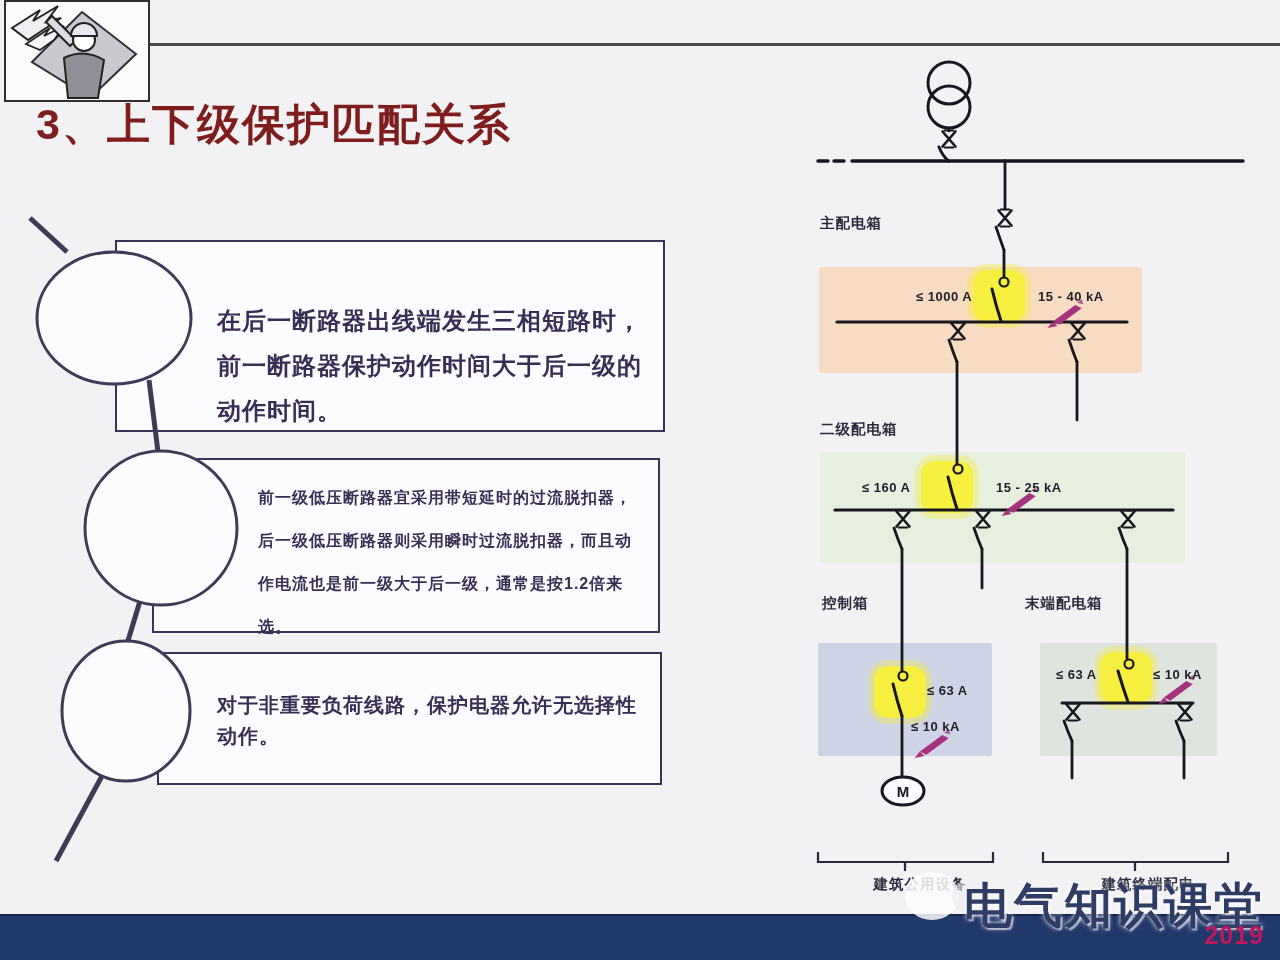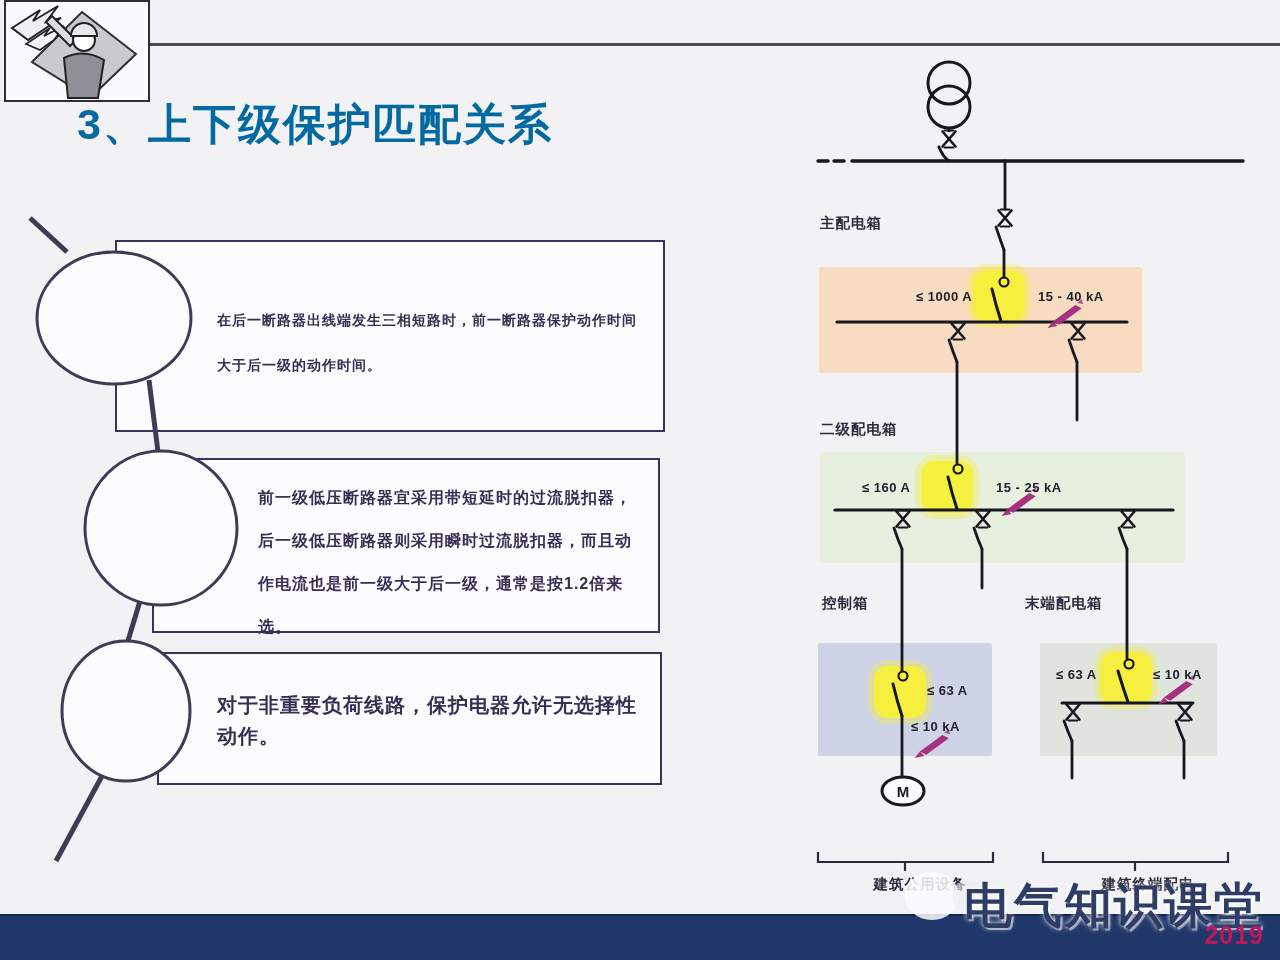--- a/index.html
+++ b/index.html
@@ -5,24 +5,24 @@
   html,body{margin:0;padding:0;}
   body{
     width:1280px;height:960px;position:relative;overflow:hidden;
     background:#f2f2f4;
     font-family:"Liberation Sans", sans-serif;
   }
   .abs{position:absolute;}
   
   .logo-box{left:4px;top:0;width:146px;height:102px;background:#fbfbfd;border:2px solid #2e2e33;box-sizing:border-box;}
   .top-rule{left:150px;top:43px;width:1130px;height:3px;background:#4c4c50;}
-  .page-title{left:36px;top:96px;width:600px;font-size:43px;font-weight:700;color:#0369a1;letter-spacing:2px;margin-left:41px;}
+  .page-title{left:36px;top:96px;width:600px;font-size:43px;font-weight:700;color:#7f1d1d;letter-spacing:2px;}
   
   .note{box-sizing:border-box;border:2.5px solid #3b3257;background:#fcfcfe;color:#382e54;
-        font-size:14px;font-weight:600;letter-spacing:1px;}
+        font-size:24px;font-weight:600;letter-spacing:1px;}
   .note1{left:115px;top:240px;width:550px;height:192px;padding:56px 14px 0 100px;line-height:45px;}
   .note2{left:152px;top:458px;width:508px;height:175px;padding:16px 10px 0 104px;line-height:43px;font-size:16px;}
   .note3{left:157px;top:652px;width:505px;height:133px;padding:36px 12px 4px 58px;line-height:31px;font-size:20px;}
   .left-flow{left:0;top:200px;pointer-events:none;}
   .diagram{left:780px;top:50px;}
   
   .footer-bar{left:0;top:914px;width:1280px;height:46px;background:#21386a;border-top:2px solid #122448;box-sizing:border-box;}
   .footer-year{right:16px;top:921px;font-size:25px;color:#be185d;letter-spacing:1px;font-weight:600;}
   .wm-blob{left:905px;top:872px;width:54px;height:48px;background:#fdfdfe;border-radius:50%;opacity:.85;}
   .wm-blob2{left:952px;top:880px;width:34px;height:34px;background:#ededf2;border-radius:50%;opacity:.6;}

